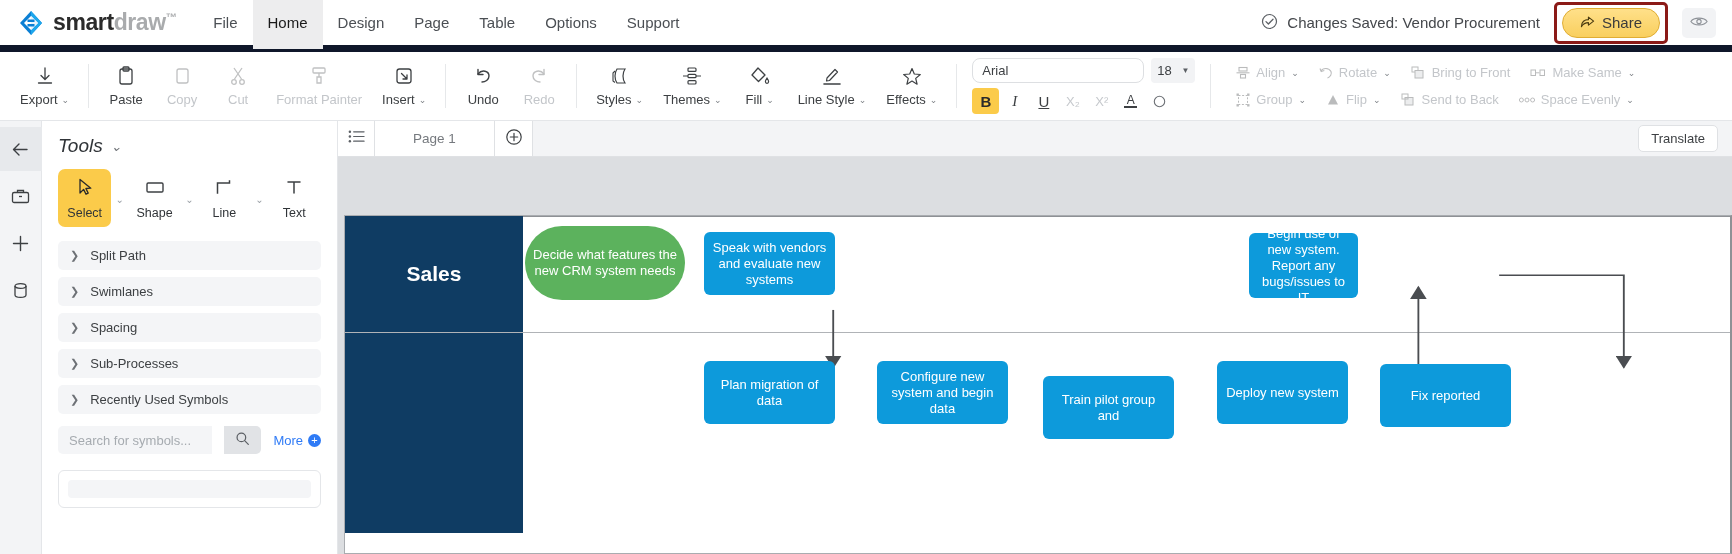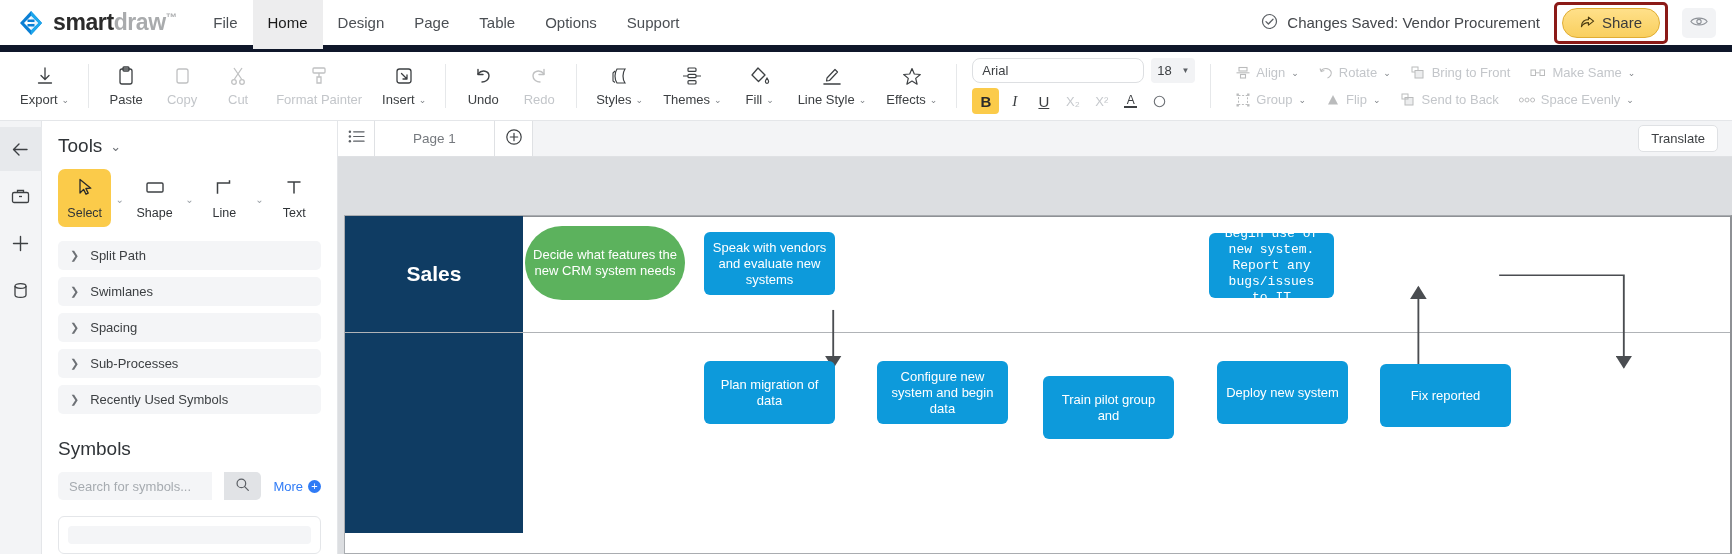--- a/index.html
+++ b/index.html
@@ -98,21 +98,21 @@
   }
   .railbtn {
     width:42px; height:44px; display:flex; align-items:center; justify-content:center; cursor:pointer;
   }
   .railbtn.active { background:#e7e9ec; }
 
   .leftpanel {
     width:296px; background:#fff; border-right:1px solid #e4e6e9;
     padding:14px 16px 0 16px; overflow:hidden;
   }
-  .panel-title { font-size:19px; color:#303438; display:flex; align-items:center; gap:8px; }
+  .panel-title { font-size:19px; color:#303438; display:flex; align-items:center; gap:8px;font-style:italic; }
   .tools-row { display:flex; align-items:flex-end; gap:0; margin-top:12px; }
   .tool {
     width:56px; height:58px; border-radius:7px; display:flex; flex-direction:column;
     align-items:center; justify-content:center; gap:5px; cursor:pointer;
   }
   .tool.sel { background:#fbcb4a; }
   .tool .tl { font-size:12.5px; color:#303438; }
   .tool-caret { font-size:10px; color:#9aa0a6; padding:0 4px 22px 4px; cursor:pointer;}
   .acc-list { margin-top:14px; display:flex; flex-direction:column; gap:7px; }
   .acc {
@@ -612,21 +612,20 @@
         <div class="acc">
           <span class="ch">❯</span>
           <span>Sub-Processes</span>
         </div>
         <div class="acc">
           <span class="ch">❯</span>
           <span>Recently Used Symbols</span>
         </div>
       </div>
 
-      <div class="sym-head">Symbols</div>
 
       <div class="sym-search">
         <div class="sym-input">Search for symbols...</div>
         <div class="sym-btn">
           <span>
             <svg width="15" height="15" viewBox="0 0 16 16">
                 <circle cx="6.8" cy="6.8" r="4.6" fill="none" stroke="#5b5f64" stroke-width="1.3"></circle>
                 <path d="M10.3 10.3 L14.2 14.2" stroke="#5b5f64" stroke-width="1.3" stroke-linecap="round"></path>
               </svg>
           </span>
@@ -686,21 +685,21 @@
             <path d="M336 57 L358 57" stroke="#4a4d51" stroke-width="1.6" fill="none" marker-end="url(#ah)"></path>
             <path d="M423 92 L423 148" stroke="#4a4d51" stroke-width="1.6" fill="none" marker-end="url(#ah)"></path>
             <path d="M930 178 L930 70" stroke="#4a4d51" stroke-width="1.6" fill="none" marker-end="url(#ah)"></path>
             <path d="M1000 58 L1108 58 L1108 148" stroke="#4a4d51" stroke-width="1.6" fill="none" marker-end="url(#ah)"></path>
           </svg>
 
           <div class="node green" style="left:180px; top:10px; width:160px; height:74px;">Decide what features the new CRM system needs</div>
 
           <div class="node blue" style="left:359px; top:16px; width:131px; height:63px;">Speak with vendors and evaluate new systems</div>
 
-          <div class="node blue" style="left:864px; top:17px; width:125px; height:65px;font-family:Liberation Mono, monospace;">Begin use of new system. Report any bugs/issues to IT</div>
+          <div class="node blue" style="left:904px; top:17px; width:109px; height:65px;">Begin use of new system. Report any bugs/issues to IT</div>
 
           <div class="node blue" style="left:359px; top:145px; width:131px; height:63px;">Plan migration of data</div>
 
           <div class="node blue" style="left:532px; top:145px; width:131px; height:63px;">Configure new system and begin data</div>
 
           <div class="node blue" style="left:698px; top:160px; width:131px; height:63px;">Train pilot group and</div>
 
           <div class="node blue" style="left:872px; top:145px; width:131px; height:63px;">Deploy new system</div>
 
           <div class="node blue" style="left:1035px; top:148px; width:131px; height:63px;">Fix reported</div>

